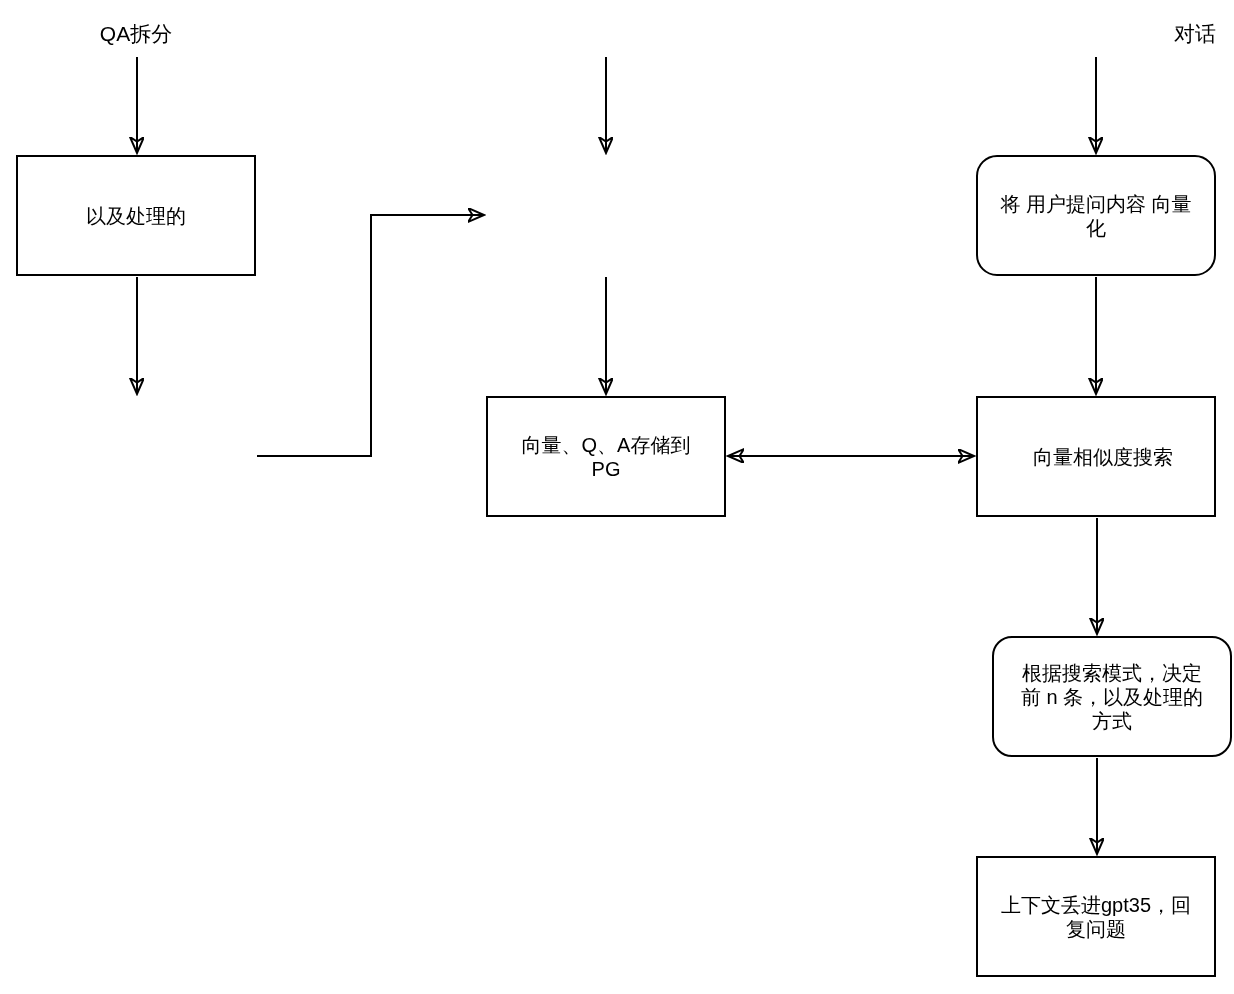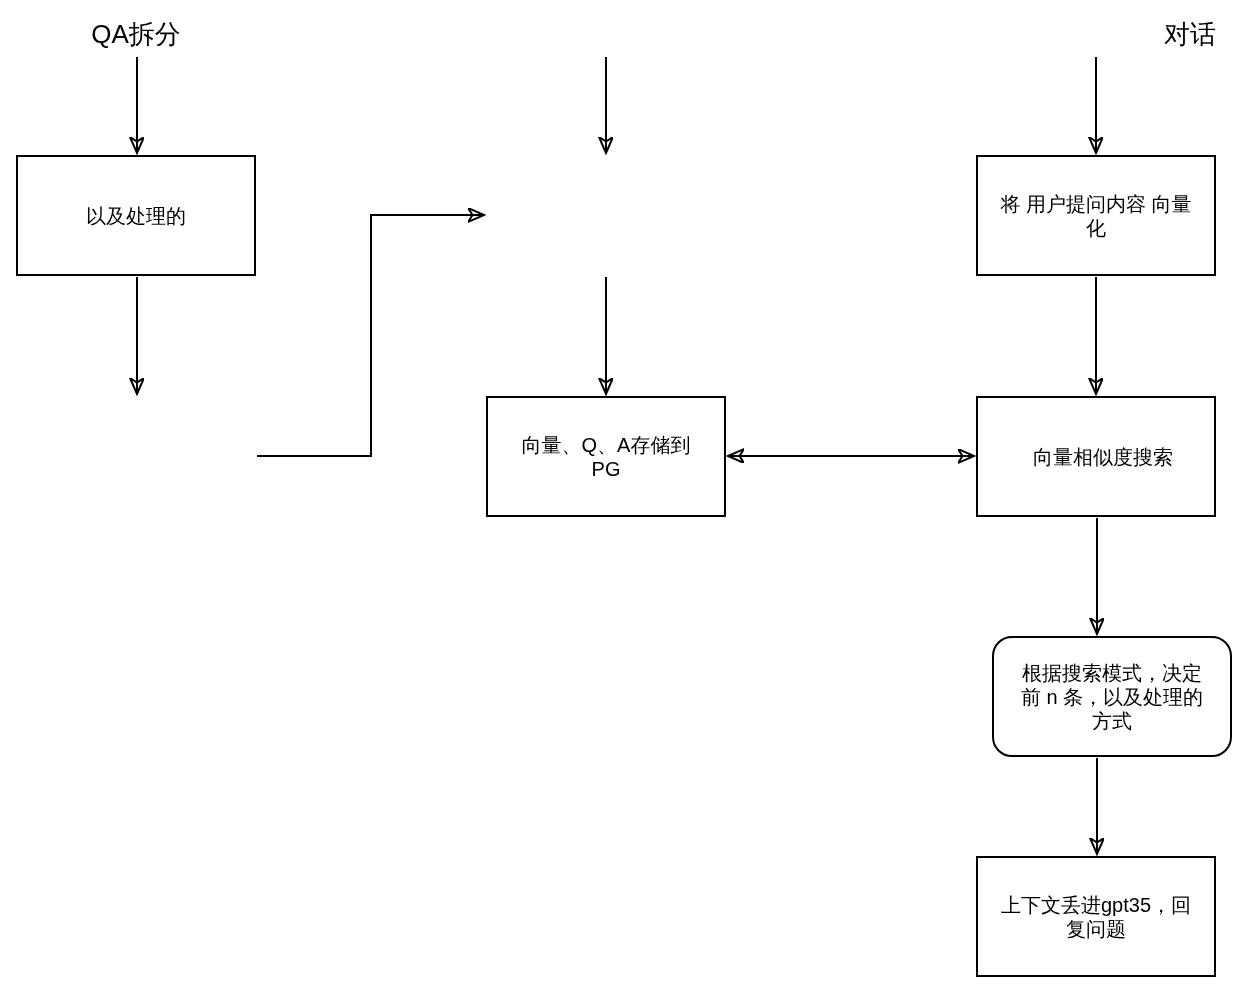--- a/index.html
+++ b/index.html
@@ -43,29 +43,29 @@
     font-size: 20px;
     line-height: 24px;
     white-space: pre-line;
     padding: 2px 10px;
   }
   .entry-label {
     position: absolute;
     top: 22px;
     width: 240px;
     text-align: center;
-    font-size: 26px;
+    font-size: 21px;
     line-height: 24px;
   }
   
   .pos-text-seg      { left: 16px;  top: 155px; }
   .pos-gpt35-gen     { left: 16px;  top: 396px; }
   .pos-vectorize-q   { left: 486px; top: 155px; }
   .pos-store-pg      { left: 486px; top: 396px; }
-  .pos-vec-user      { left: 976px; top: 155px; }
+  .pos-vec-user      { left: 976px; top: 155px; border-radius: 21px; }
   .pos-sim-search    { left: 976px; top: 396px; padding-left: 24px; }
   .pos-search-mode   { left: 992px; top: 636px; border-radius: 20px; }
   .pos-reply         { left: 976px; top: 856px; }
   .pos-label-col1    { left: 16px; }
   .pos-label-col2    { left: 486px; }
   .pos-label-col3    { left: 976px; text-align: right; }
 </style>
 </head>
 <body>
 

